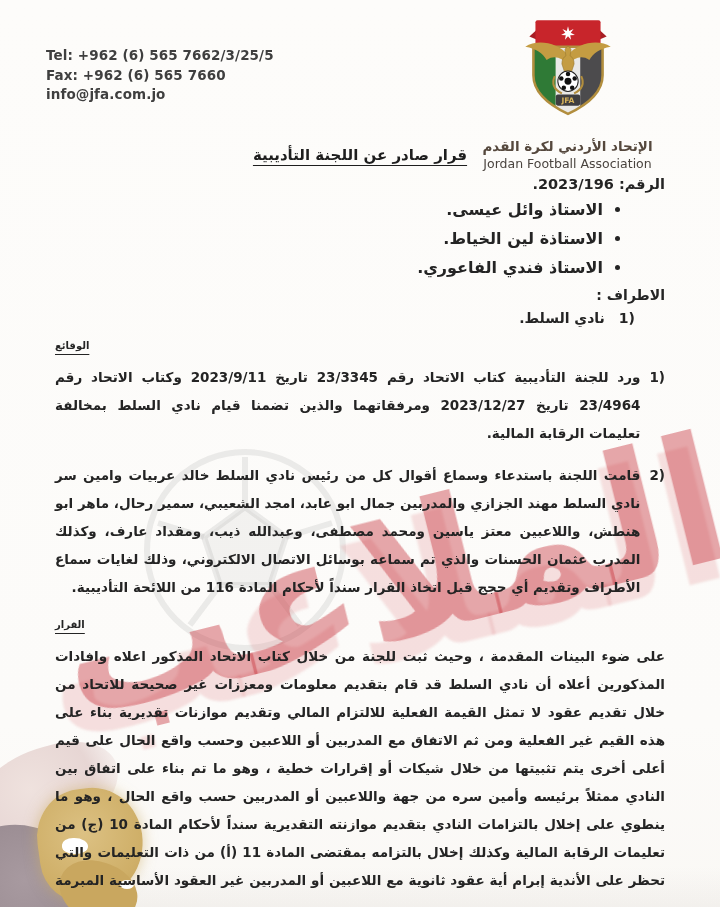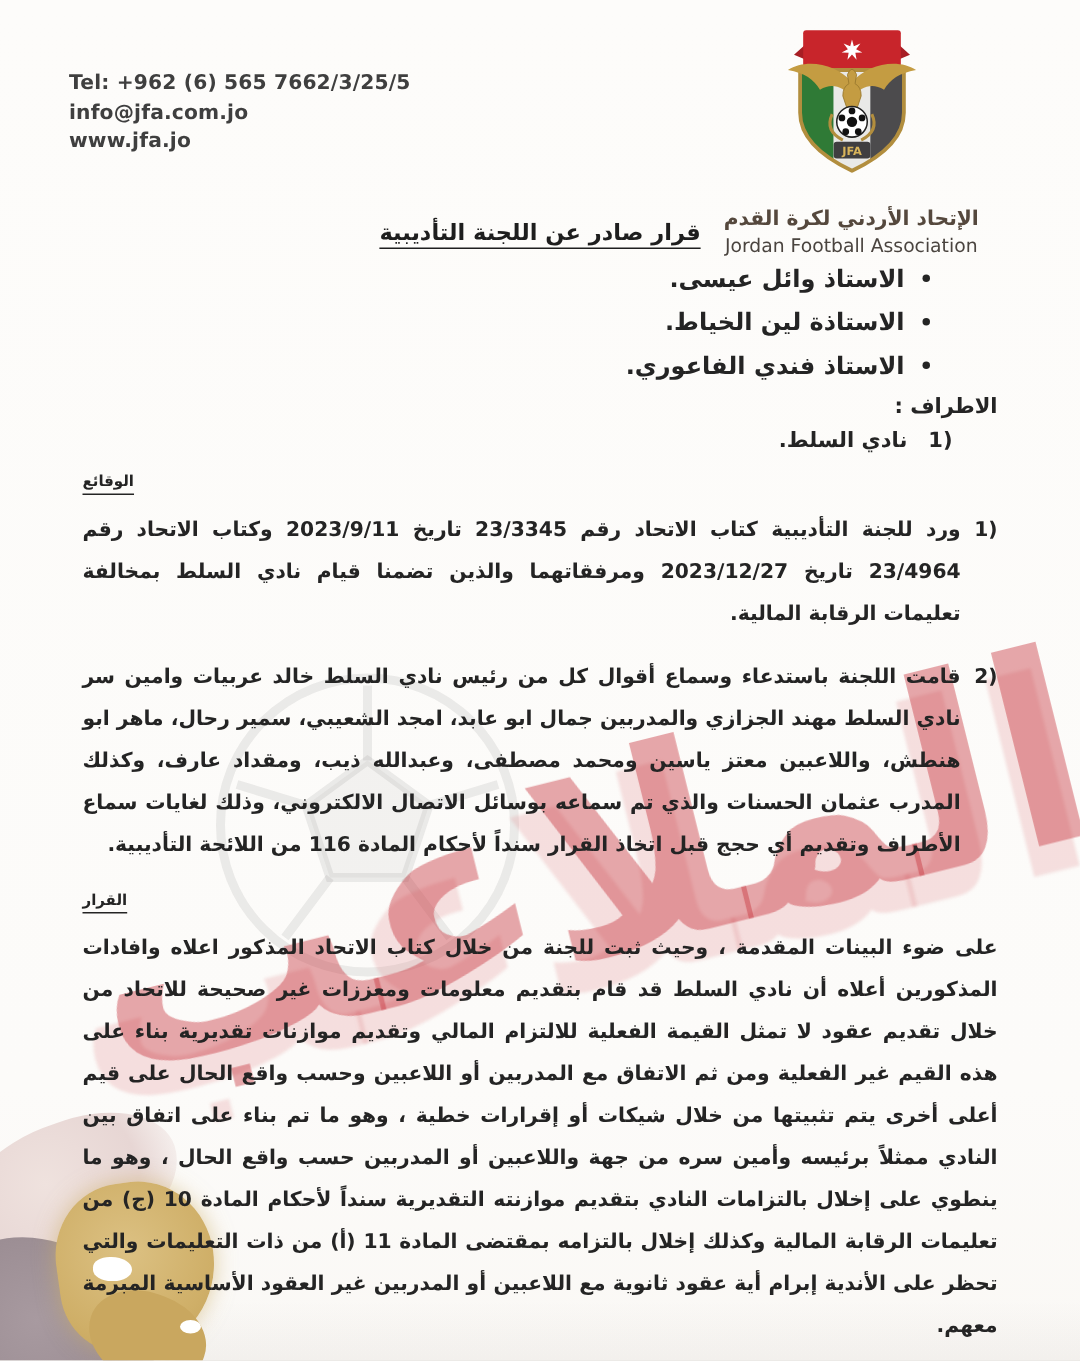--- a/index.html
+++ b/index.html
@@ -81,22 +81,22 @@
   <div class="blob blob-pink"></div>
   <div class="blob blob-gray"></div>
   <div class="blob blob-tan"></div>
   <div class="blob blob-tan2"></div>
   <div class="speck" style="left:62px;top:838px;width:26px;height:16px;border-radius:45% 55% 50% 50%;"></div>
   <div class="speck" style="left:120px;top:880px;width:14px;height:9px;"></div>
   <div class="bottom-shade"></div>
 
   <div class="contact">
     <div>Tel: +962 (6) 565 7662/3/25/5</div>
+    <div>Fax: +962 (6) 565 7660</div>
     <div>info@jfa.com.jo</div>
-    <div>www.jfa.jo</div>
   </div>
 
   <div class="logo">
     <svg width="118" height="98" viewBox="0 0 116 96">
 
       <path d="M30,9 l-10,9 7,3 z" fill="#a81e24"></path>
       <path d="M86,9 l10,9 -7,3 z" fill="#a81e24"></path>
       <path d="M28,2 h60 q2,0 2,2 v22 q0,4 -6,4 h-52 q-6,0 -6,-4 v-22 q0,-2 2,-2 Z" fill="#c8252b"></path>
       <polygon fill="#ffffff" points="58,8 59.2,12.5 63.5,10.6 60.7,14.4 64.8,16.6 60.2,16.7 61,21.3 58,17.8 55,21.3 55.8,16.7 51.2,16.6 55.3,14.4 52.5,10.6 56.8,12.5"></polygon>
 
@@ -128,20 +128,21 @@
       <text x="58" y="83.5" font-size="7.5" font-weight="bold" fill="#d8b45a" text-anchor="middle">JFA</text>
     </svg>
     <div class="name-ar">الإتحاد الأردني لكرة القدم</div>
     <div class="name-en">Jordan Football Association</div>
   </div>
 
   <div class="content">
 
     <h1 class="doc-title">قرار صادر عن اللجنة التأديبية</h1>
 
+    <div class="ref">الرقم: 2023/196.</div>
 
 
     <ul class="members">
       <li>الاستاذ وائل عيسى.</li>
       <li>الاستاذة لين الخياط.</li>
       <li>الاستاذ فندي الفاعوري.</li>
     </ul>
 
     <div class="parties-label">الاطراف :</div>
     <div class="party-row">

